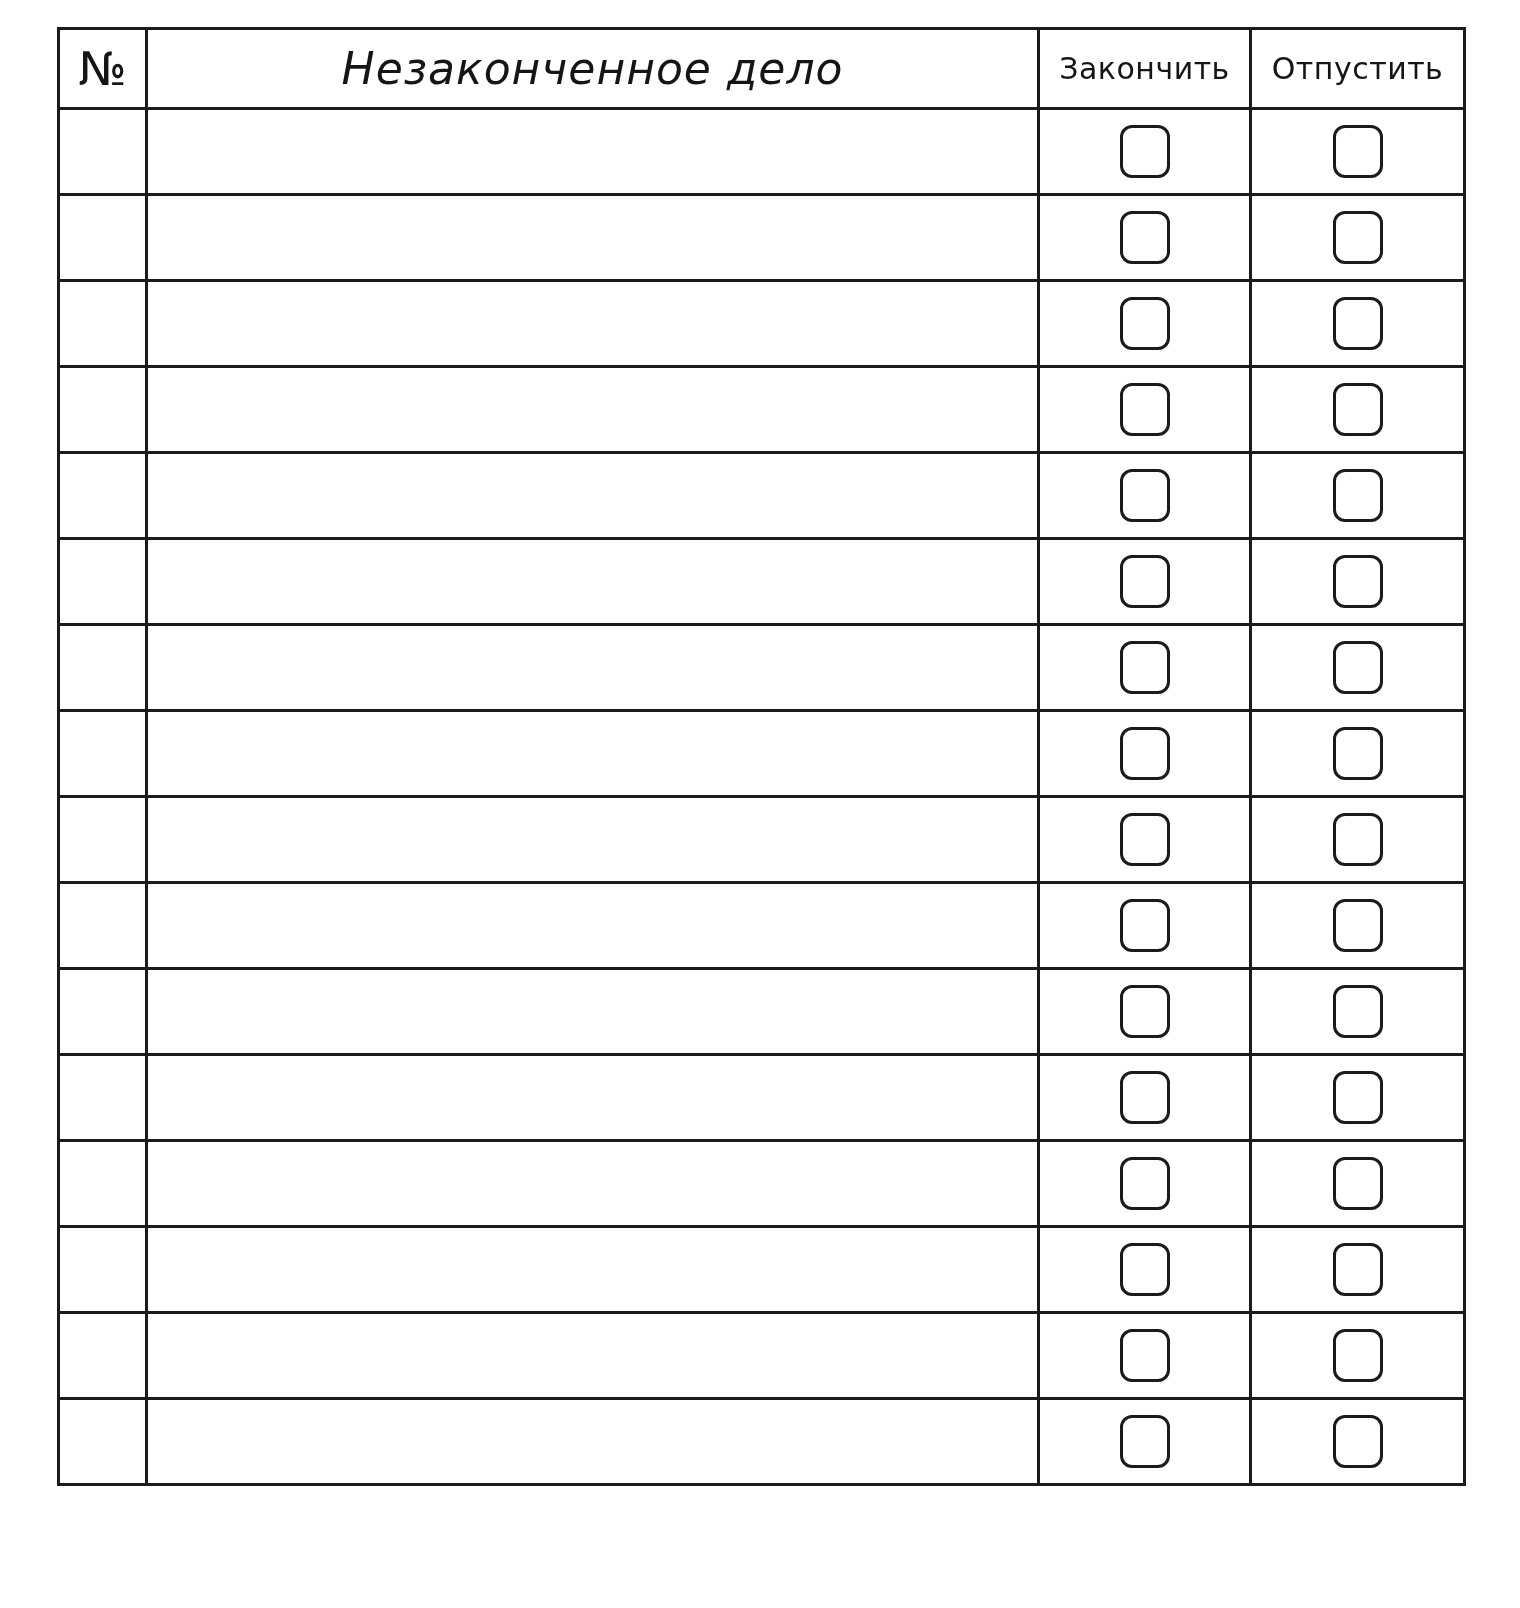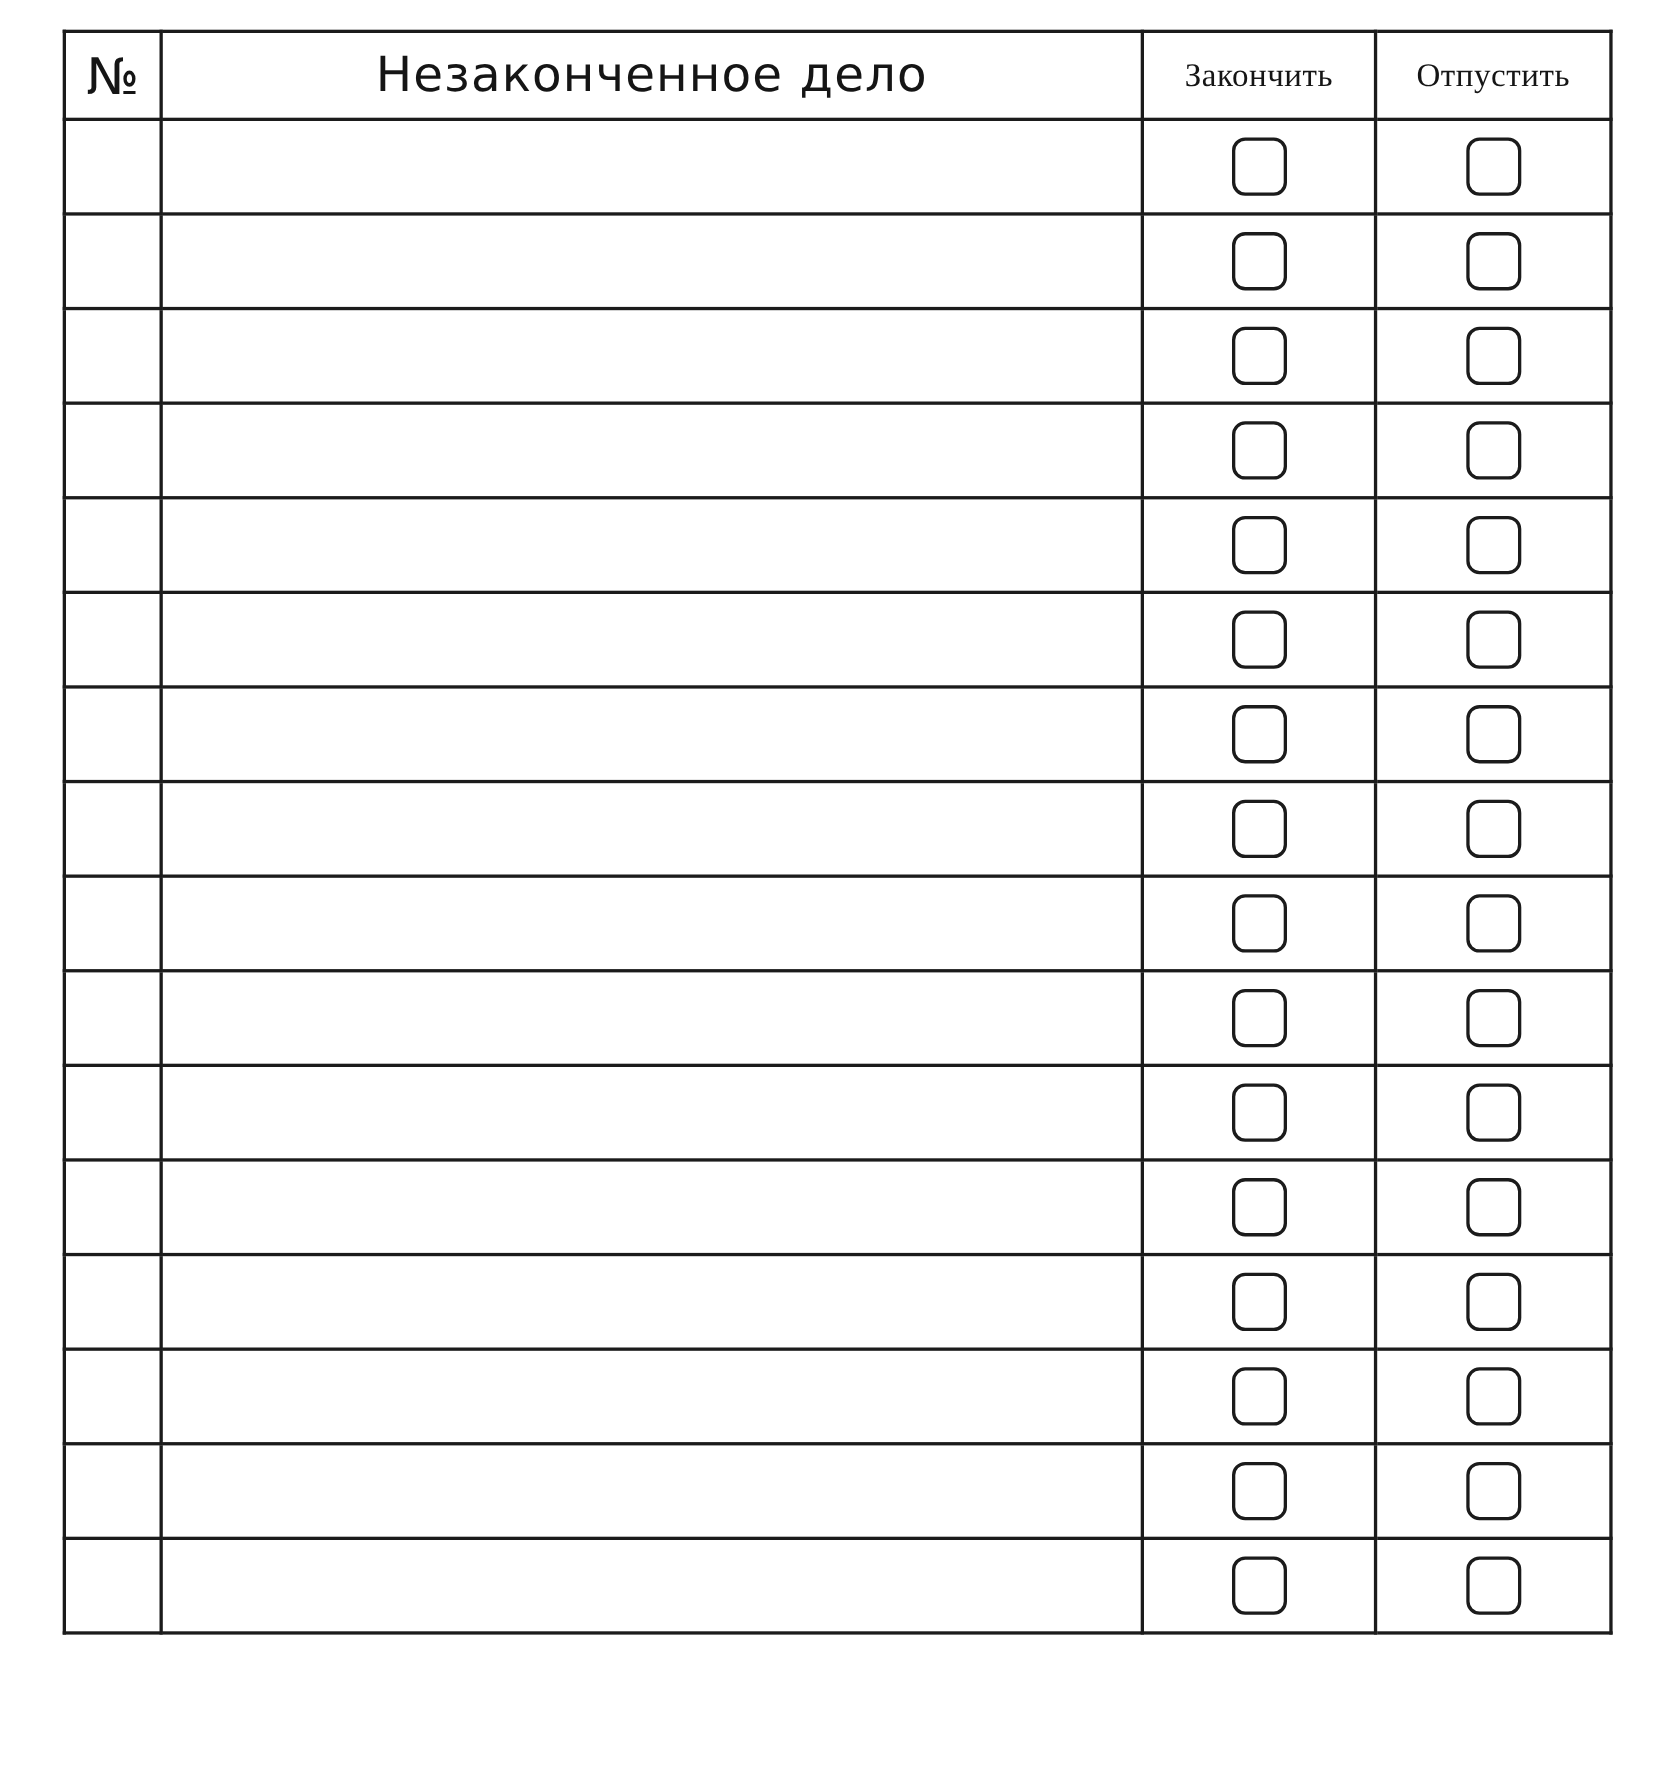--- a/index.html
+++ b/index.html
@@ -31,22 +31,22 @@
   thead tr { height: 80px; }
   tbody tr { height: 86px; }
 
   th { font-weight: normal; text-align: center; vertical-align: middle; }
   col.c-num    { width: 88px; }
   col.c-task   { width: 892px; }
   col.c-finish { width: 212px; }
   col.c-letgo  { width: 214px; }
 
   th.h-num  { font-size: 46px; }
-  th.h-task { font-size: 44px; letter-spacing: 1px; }
-  th.h-small { font-size: 30px; letter-spacing: 0.5px; font-family: Liberation Serif, serif; }
+  th.h-task { font-size: 44px; letter-spacing: 1px; font-style: italic; }
+  th.h-small { font-size: 30px; letter-spacing: 0.5px; }
 
   td.cell-num, td.cell-task {
     vertical-align: middle;
     font-size: 30px;
     padding: 0 14px;
   }
   td.cell-check {
     text-align: center;
     vertical-align: middle;
   }

